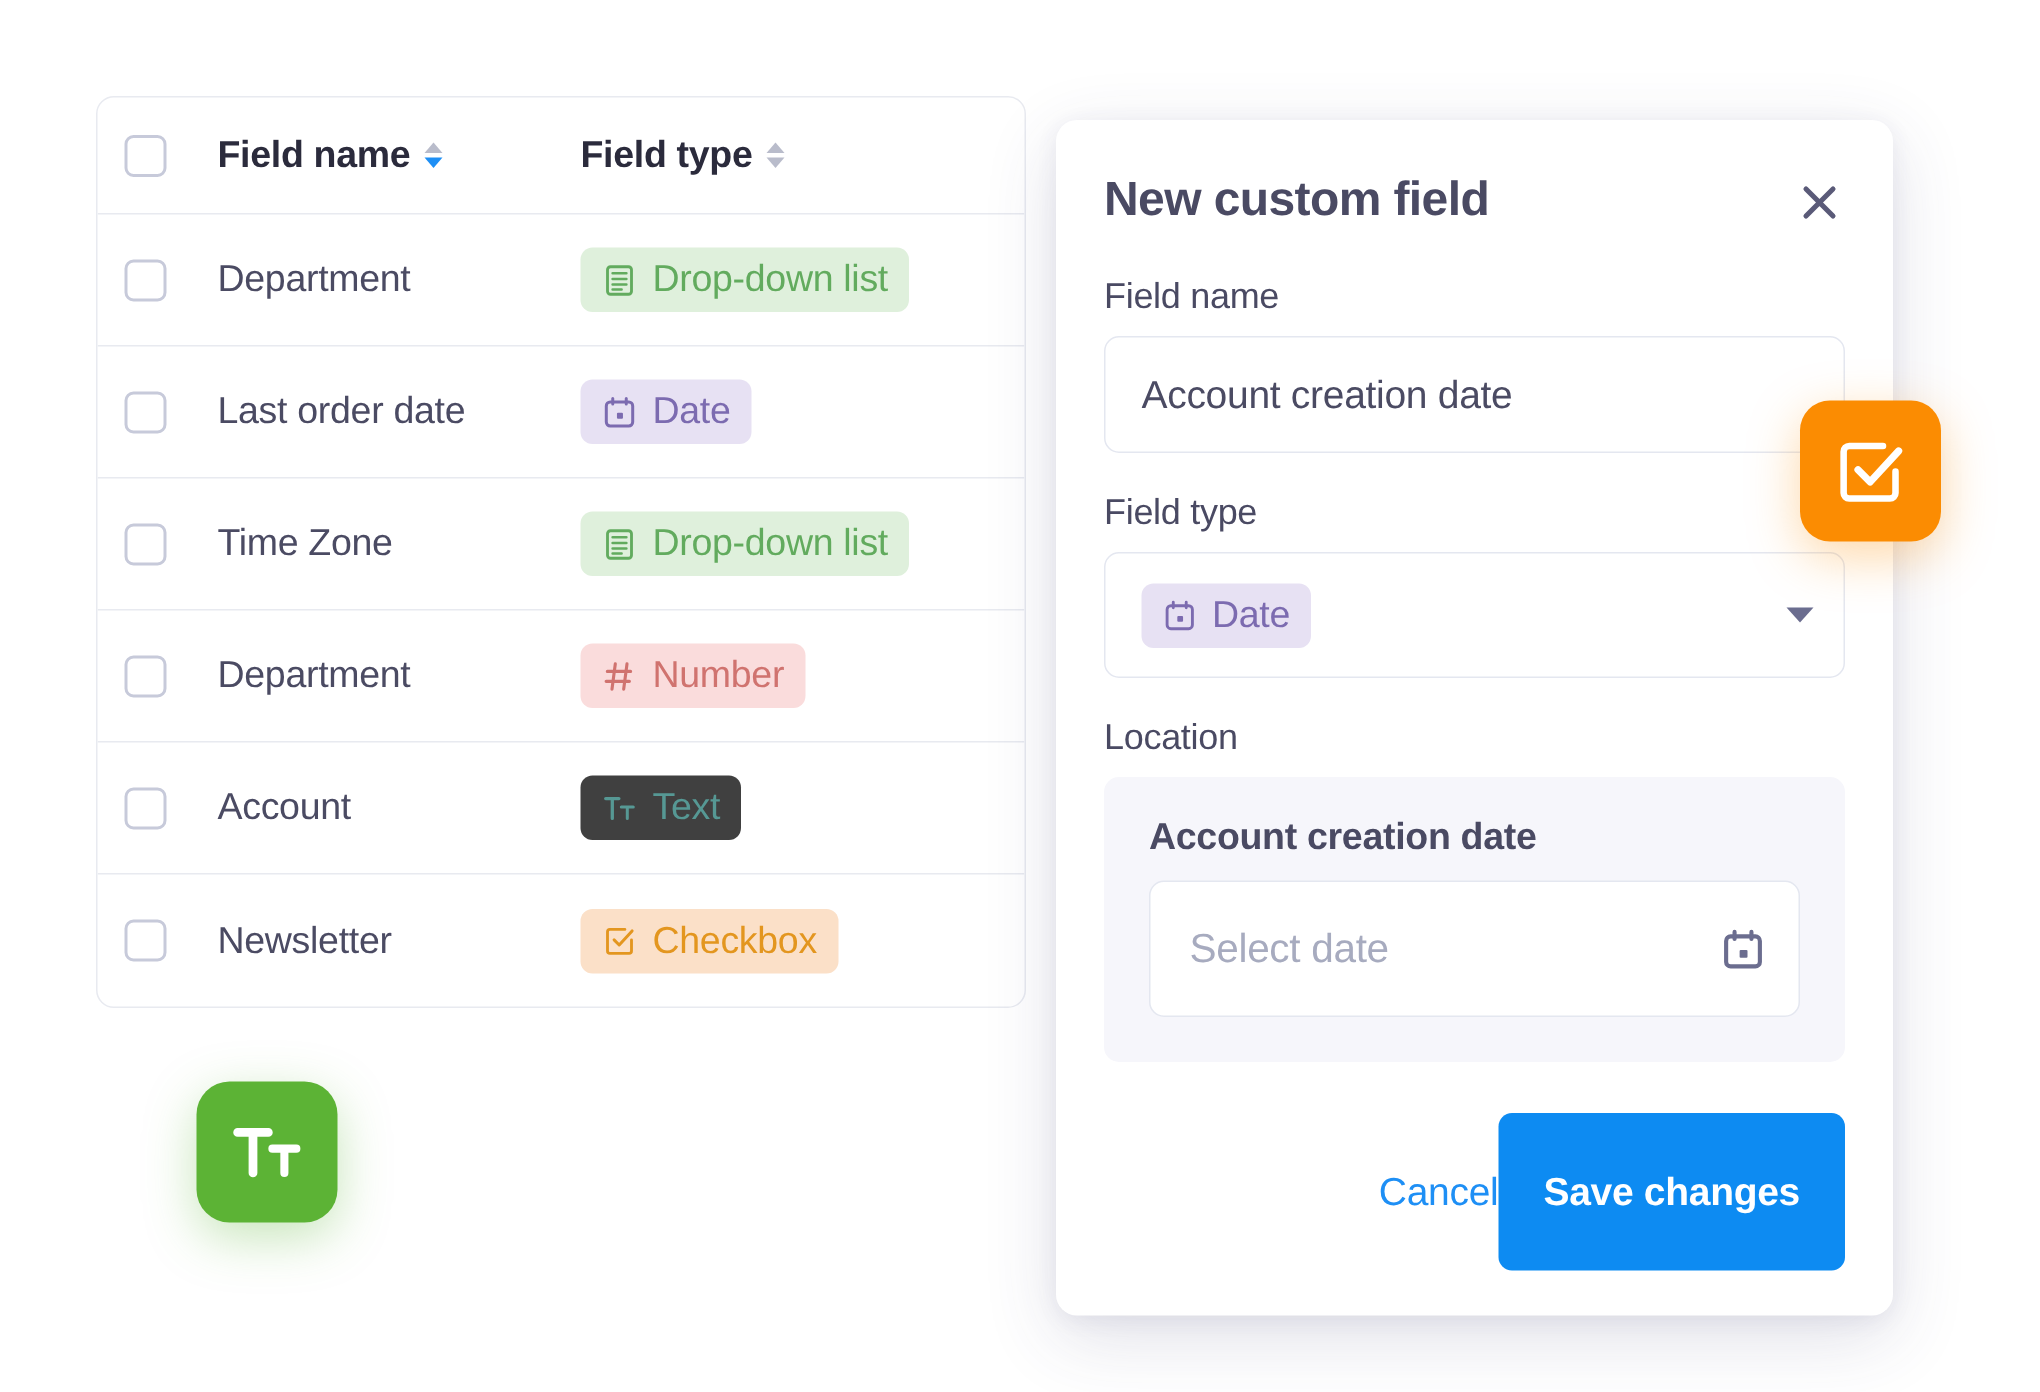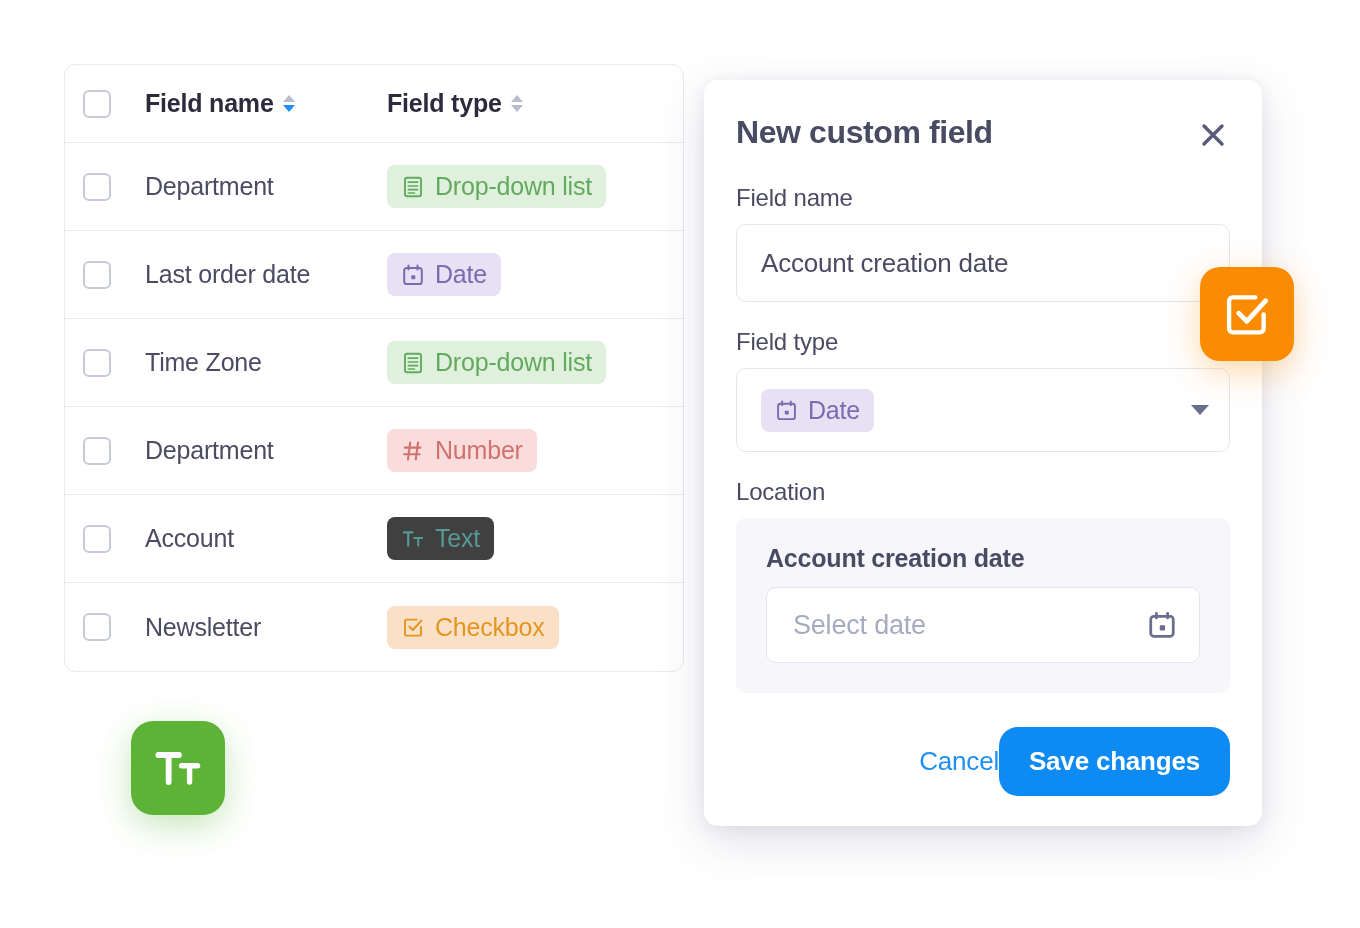--- a/index.html
+++ b/index.html
@@ -202,21 +202,21 @@
     margin-top: 10px;
   }
   .preview-field-label {
     font-size: 25px;
     font-weight: bold;
     color: #4a4a63;
     letter-spacing: -0.2px;
     margin-bottom: 14px;
   }
   .date-input {
-    height: 76px;
+    height: 91px;
     background: #fff;
     border: 1px solid #e4e7f0;
     border-radius: 10px;
     display: flex;
     align-items: center;
     padding: 0 22px 0 26px;
     cursor: pointer;
   }
   .date-ph {
     font-size: 27px;
@@ -236,26 +236,26 @@
     font-family: "Liberation Sans", sans-serif;
     font-size: 26px;
     color: #1e8ff5;
     cursor: pointer;
     letter-spacing: -0.2px;
   }
   .save-btn {
     background: #0d8bf2;
     color: #ffffff;
     border: none;
-    border-radius: 19px;
+    border-radius: 9px;
     font-family: "Liberation Sans", sans-serif;
     font-size: 26px;
     font-weight: bold;
     letter-spacing: -0.2px;
-    padding: 19px 30px;
+    padding: 37px 30px;
     cursor: pointer;
   }
 
   
   .badge {
     position: absolute;
     width: 94px;
     height: 94px;
     border-radius: 20px;
     display: flex;

